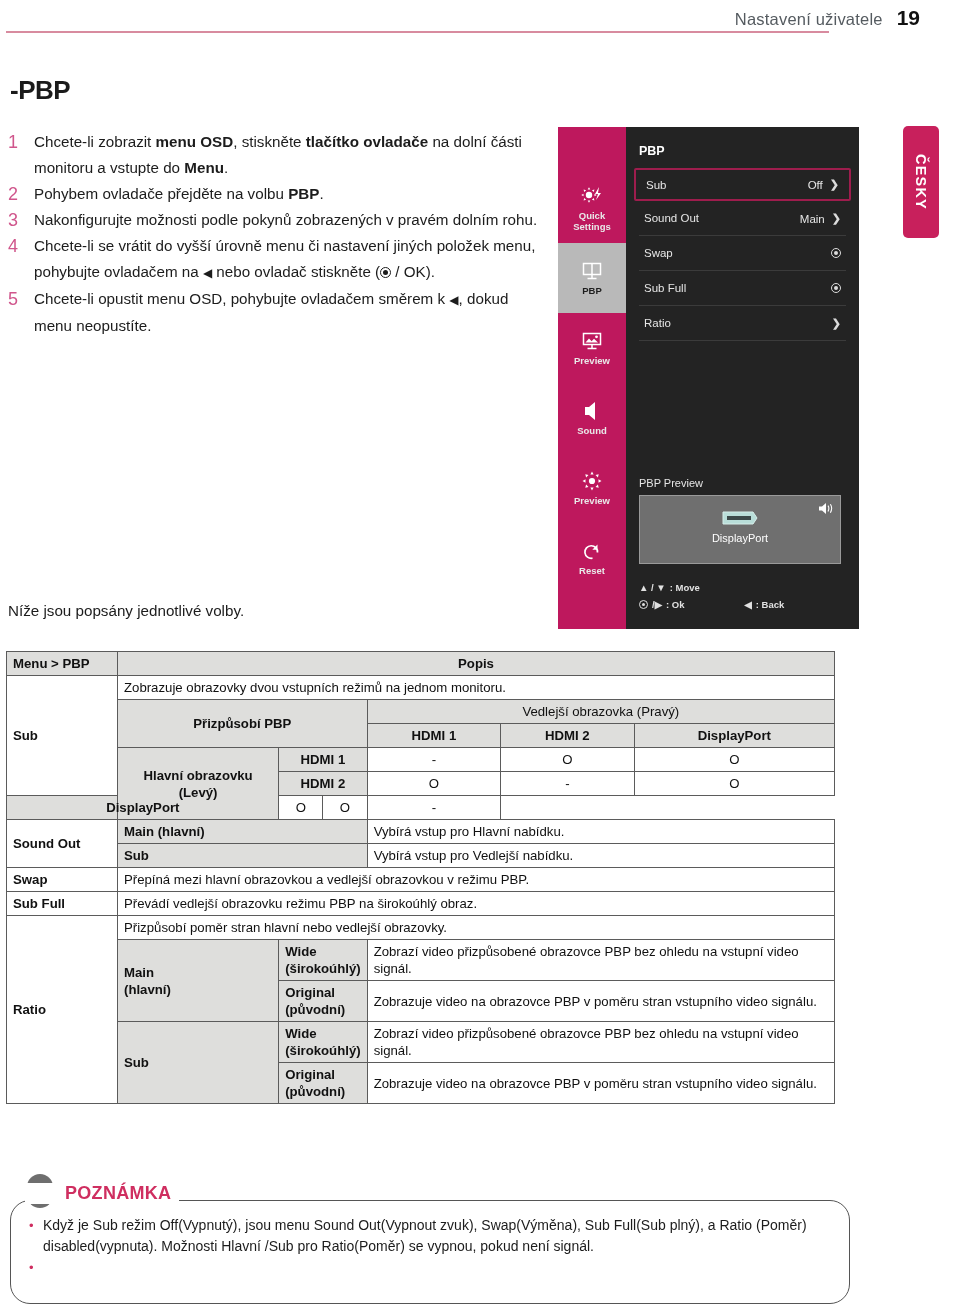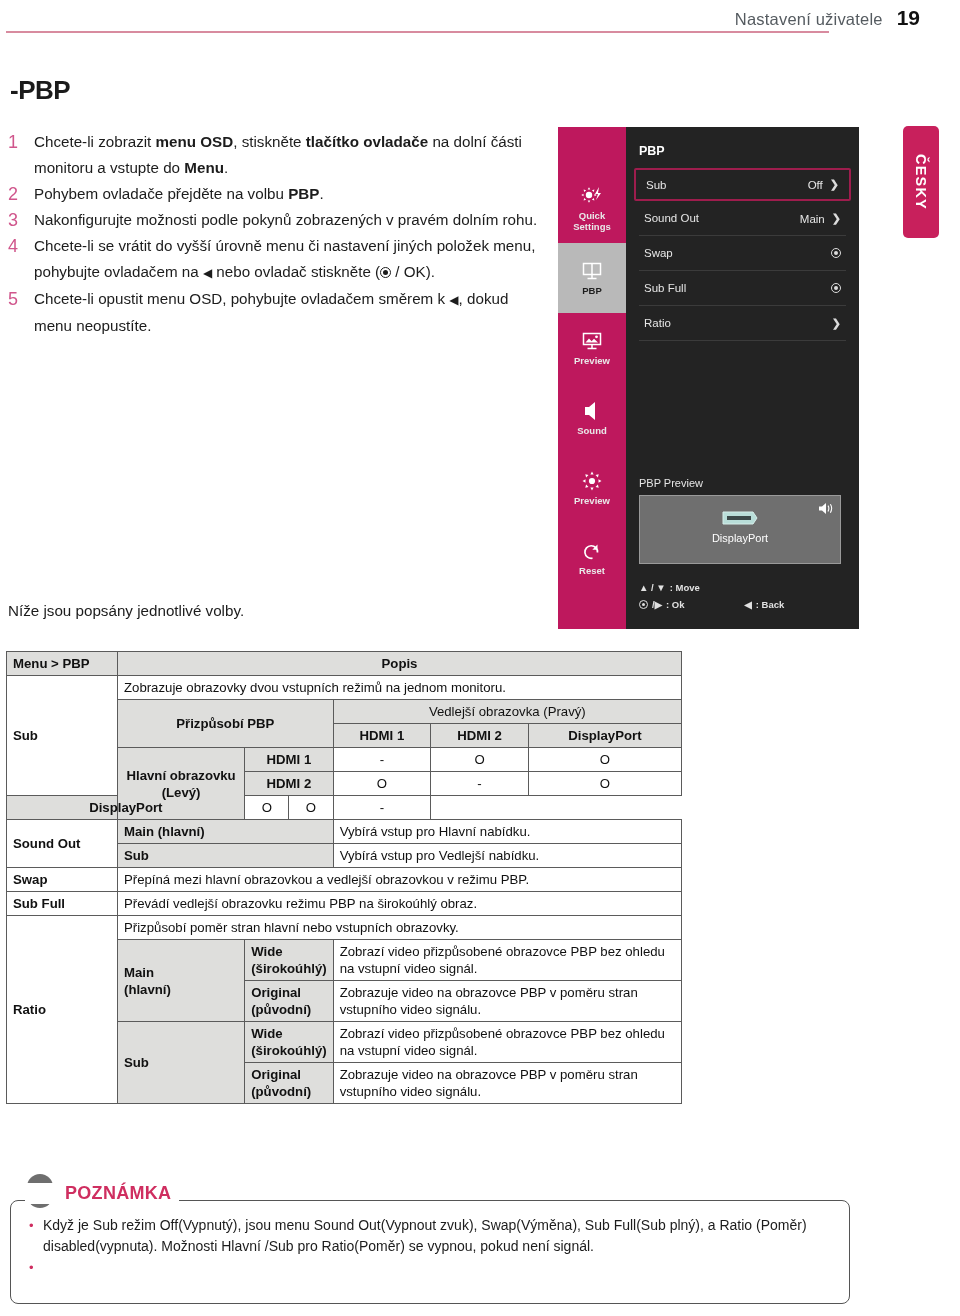--- a/index.html
+++ b/index.html
@@ -152,39 +152,39 @@
   .osd-hints {
     position: absolute; left: 13px; top: 452px; width: 220px;
     font-size: 9.5px; color: #e1e1e1; font-weight: bold;
   }
   .hint-line { display: flex; align-items: center; height: 17px; gap: 4px; }
   .hint-right { margin-left: 56px; }
 
   
   table.main-table {
     position: absolute; left: 6px; top: 651px;
-    width: 676px; border-collapse: collapse;
+    width: 829px; border-collapse: collapse;
     font-size: 13.2px; color: #111;
   }
   table.main-table td {
     border: 1px solid #5b5b5b;
     padding: 3px 6px; vertical-align: middle; line-height: 17px;
   }
   .th { background: #dededc; font-weight: bold; }
   .sh { background: #dededc; }
   .ctr { text-align: center; }
   .bold { font-weight: bold; }
   .white { background: #ffffff; }
   .lbl-col { width: 111px; }
 
   
   .note {
     position: absolute; left: 10px; top: 1200px;
     width: 840px; height: 104px;
-    border: 1px solid #555; border-radius: 8px;
+    border: 1px solid #555; border-radius: 20px;
     background: #fff;
   }
   .note-head {
     position: absolute; left: 14px; top: -18px;
     background: #fff; padding: 0 8px 0 40px;
     font-size: 18px; font-weight: bold; color: #cf2e60;
     letter-spacing: .3px;
   }
   .note-badge {
     position: absolute; left: 16px; top: -27px;
@@ -439,21 +439,21 @@
         <tr>
           <td class="white bold lbl-col">Swap</td>
           <td class="white" colspan="7">Přepíná mezi hlavní obrazovkou a vedlejší obrazovkou v režimu PBP.</td>
         </tr>
         <tr>
           <td class="white bold lbl-col">Sub Full</td>
           <td class="white" colspan="7">Převádí vedlejší obrazovku režimu PBP na širokoúhlý obraz.</td>
         </tr>
         <tr>
           <td class="white bold lbl-col" rowspan="5">Ratio</td>
-          <td class="white" colspan="7">Přizpůsobí poměr stran hlavní nebo vstupních obrazovky.</td>
+          <td class="white" colspan="7">Přizpůsobí poměr stran hlavní nebo vedlejší obrazovky.</td>
         </tr>
         <tr>
           <td class="sh bold" colspan="2" rowspan="2">Main<br>(hlavní)</td>
           <td class="sh bold" colspan="2">Wide<br>(širokoúhlý)</td>
           <td class="white" colspan="3">Zobrazí video přizpůsobené obrazovce PBP bez ohledu na vstupní video signál.</td>
         </tr>
         <tr>
           <td class="sh bold" colspan="2">Original<br>(původní)</td>
           <td class="white" colspan="3">Zobrazuje video na obrazovce PBP v poměru stran vstupního video signálu.</td>
         </tr>

